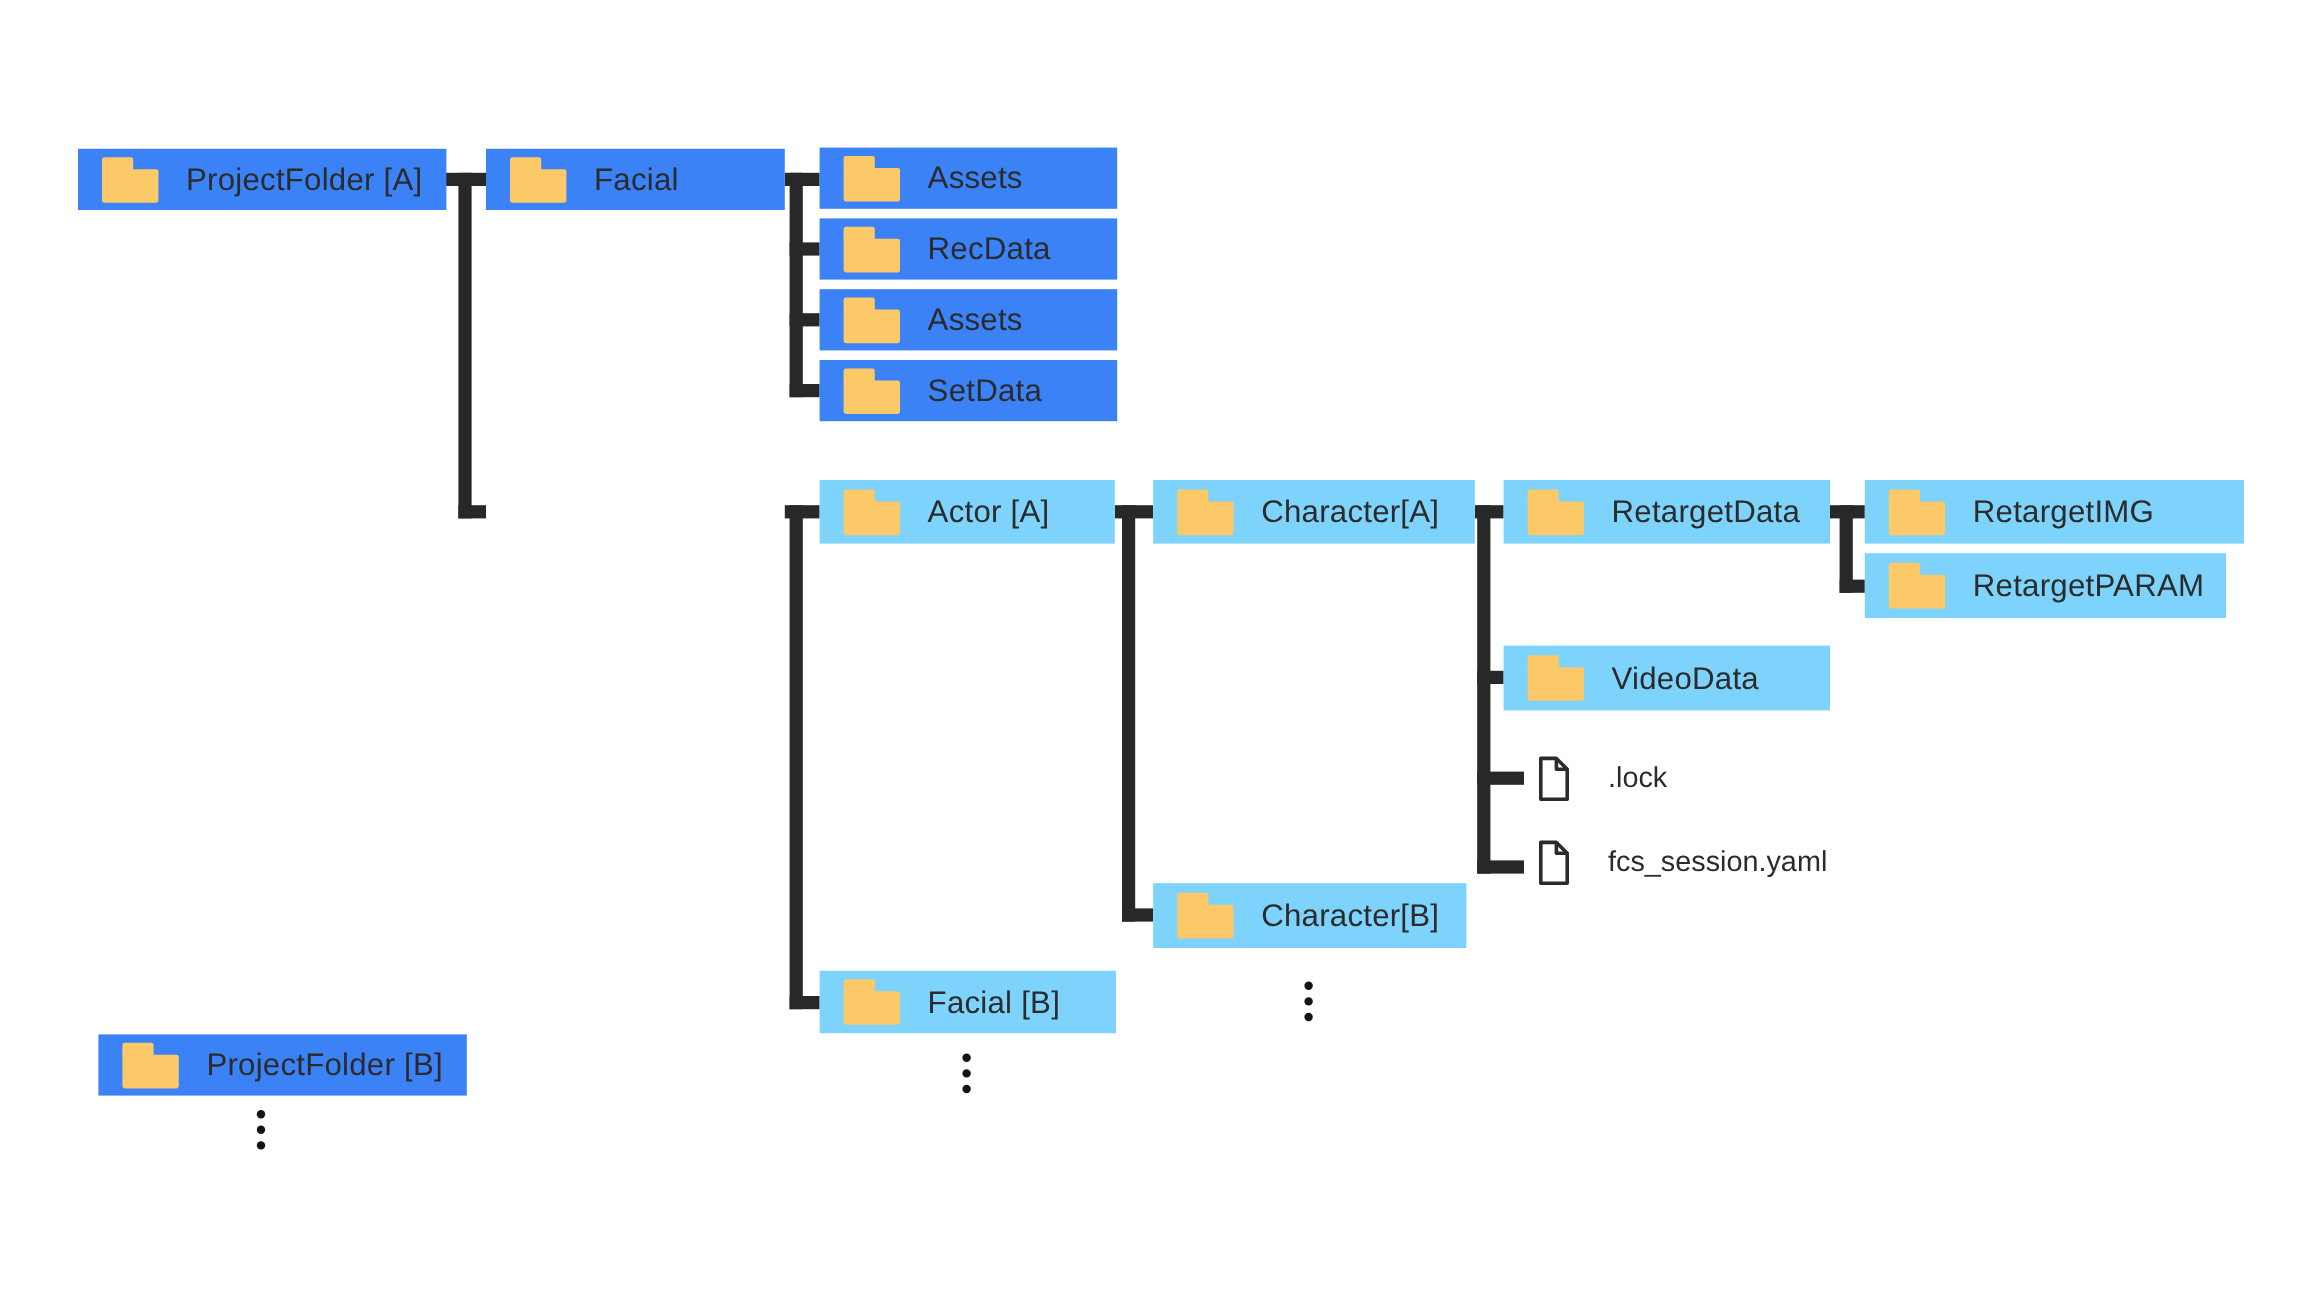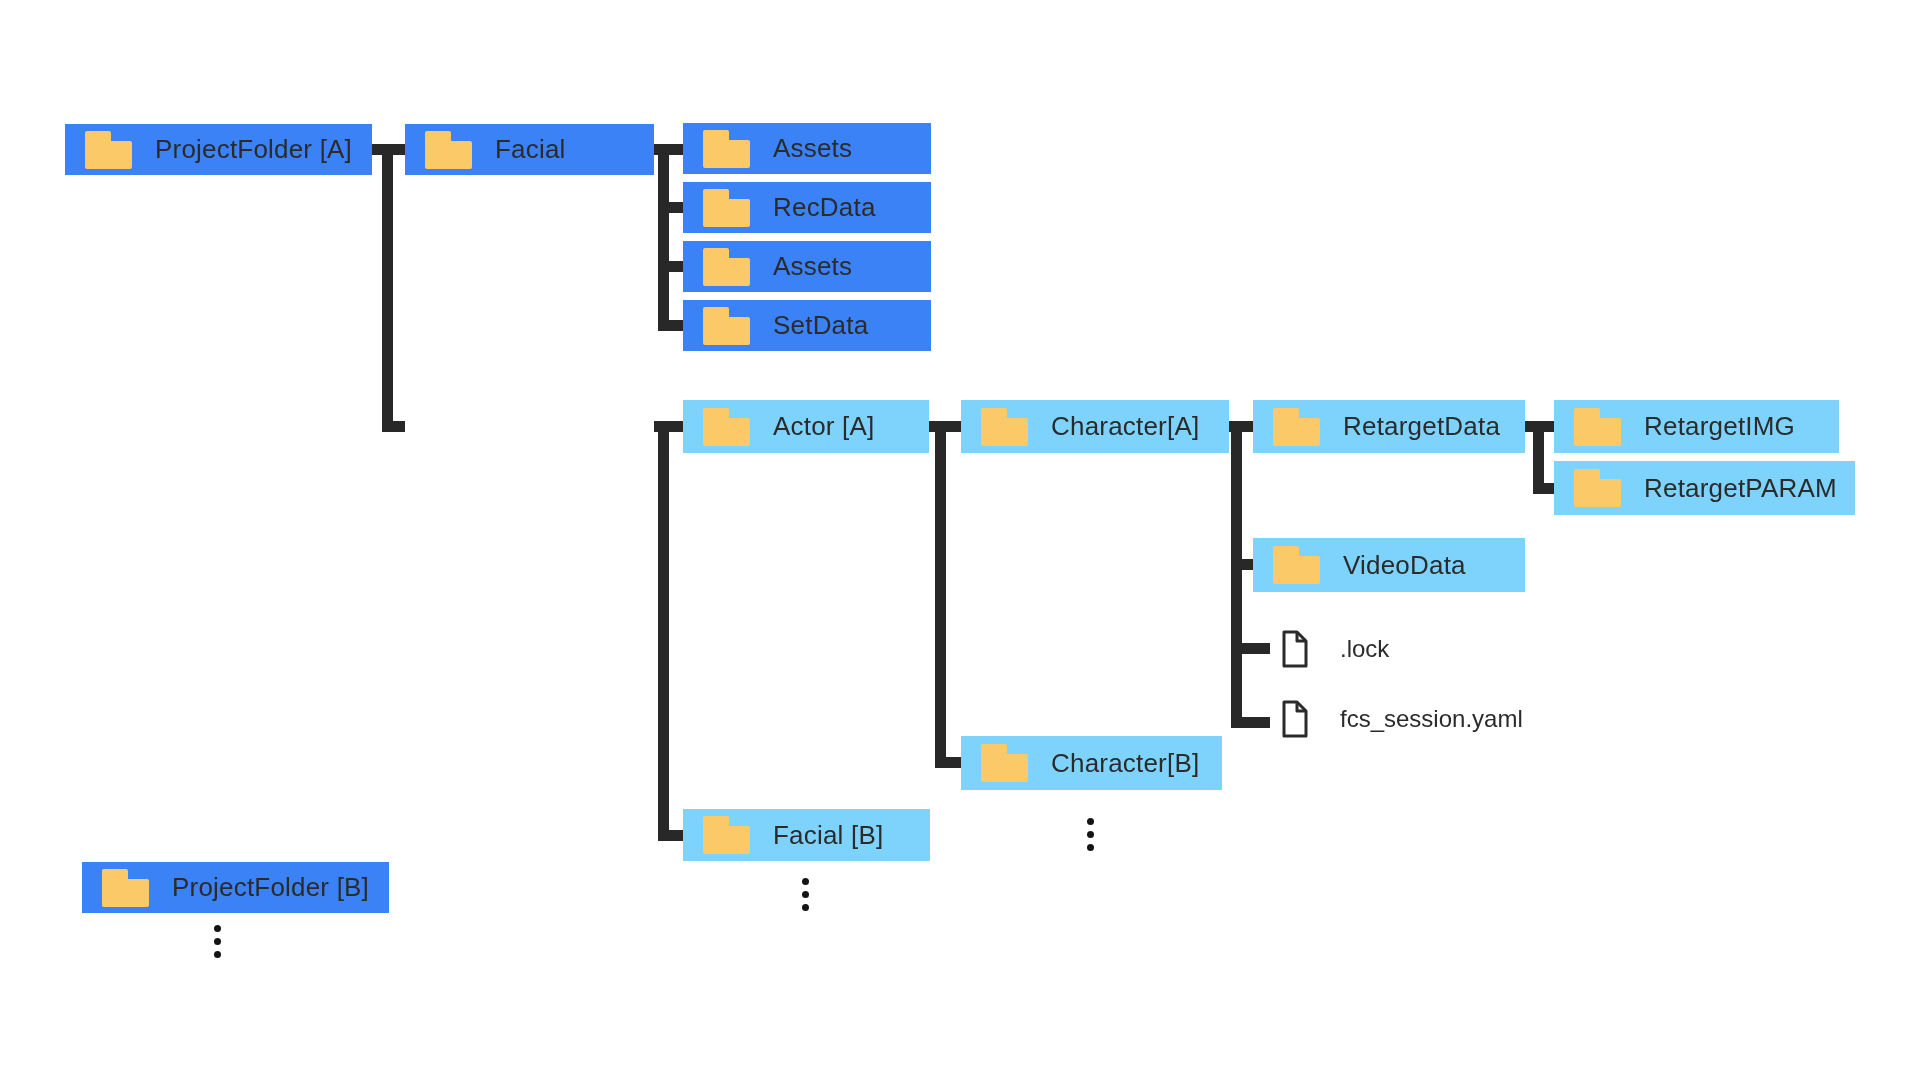--- a/index.html
+++ b/index.html
@@ -111,21 +111,21 @@
   <div class="node green" style="left:961px;top:400px;width:268px;height:53px">
     <span class="folder"></span>
     <span class="lbl">Character[A]</span>
   </div>
 
   <div class="node green" style="left:1253px;top:400px;width:272px;height:53px">
     <span class="folder"></span>
     <span class="lbl">RetargetData</span>
   </div>
 
-  <div class="node green" style="left:1554px;top:400px;width:285px;height:53px">
+  <div class="node green" style="left:1554px;top:400px;width:316px;height:53px">
     <span class="folder"></span>
     <span class="lbl">RetargetIMG</span>
   </div>
 
   <div class="node green" style="left:1554px;top:461px;width:301px;height:54px">
     <span class="folder"></span>
     <span class="lbl">RetargetPARAM</span>
   </div>
 
   <div class="node green" style="left:1253px;top:538px;width:272px;height:54px">

